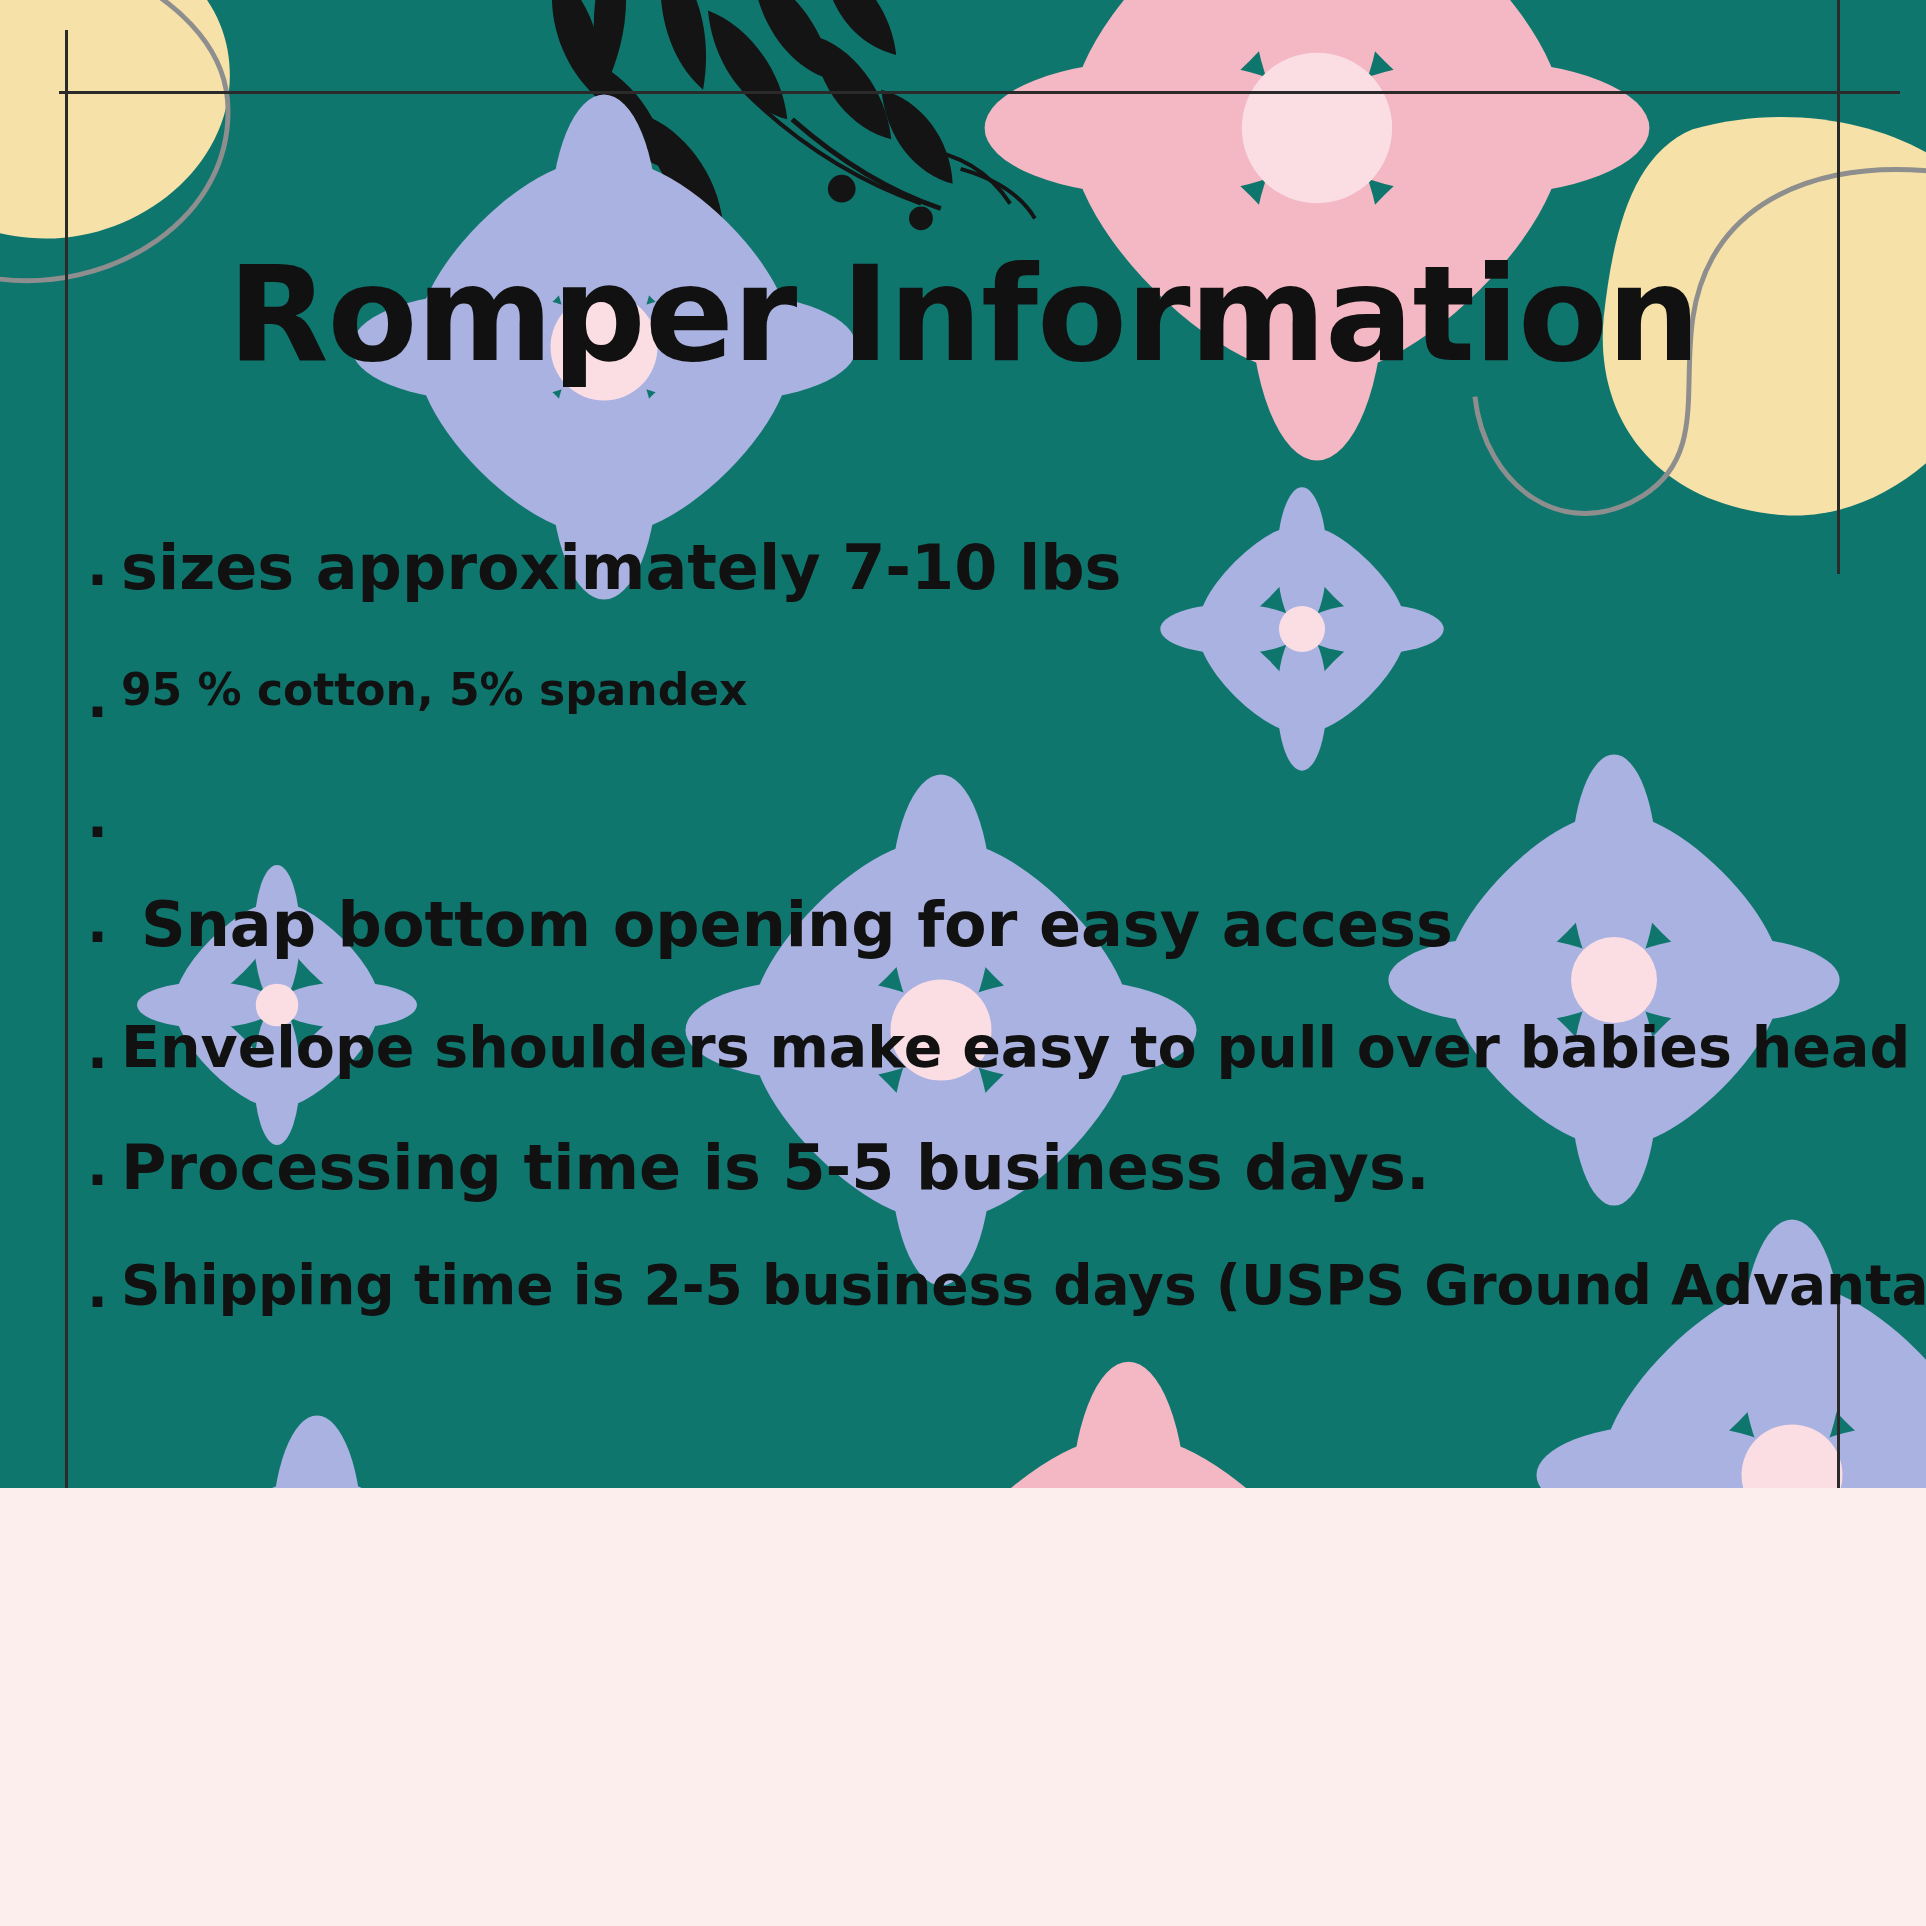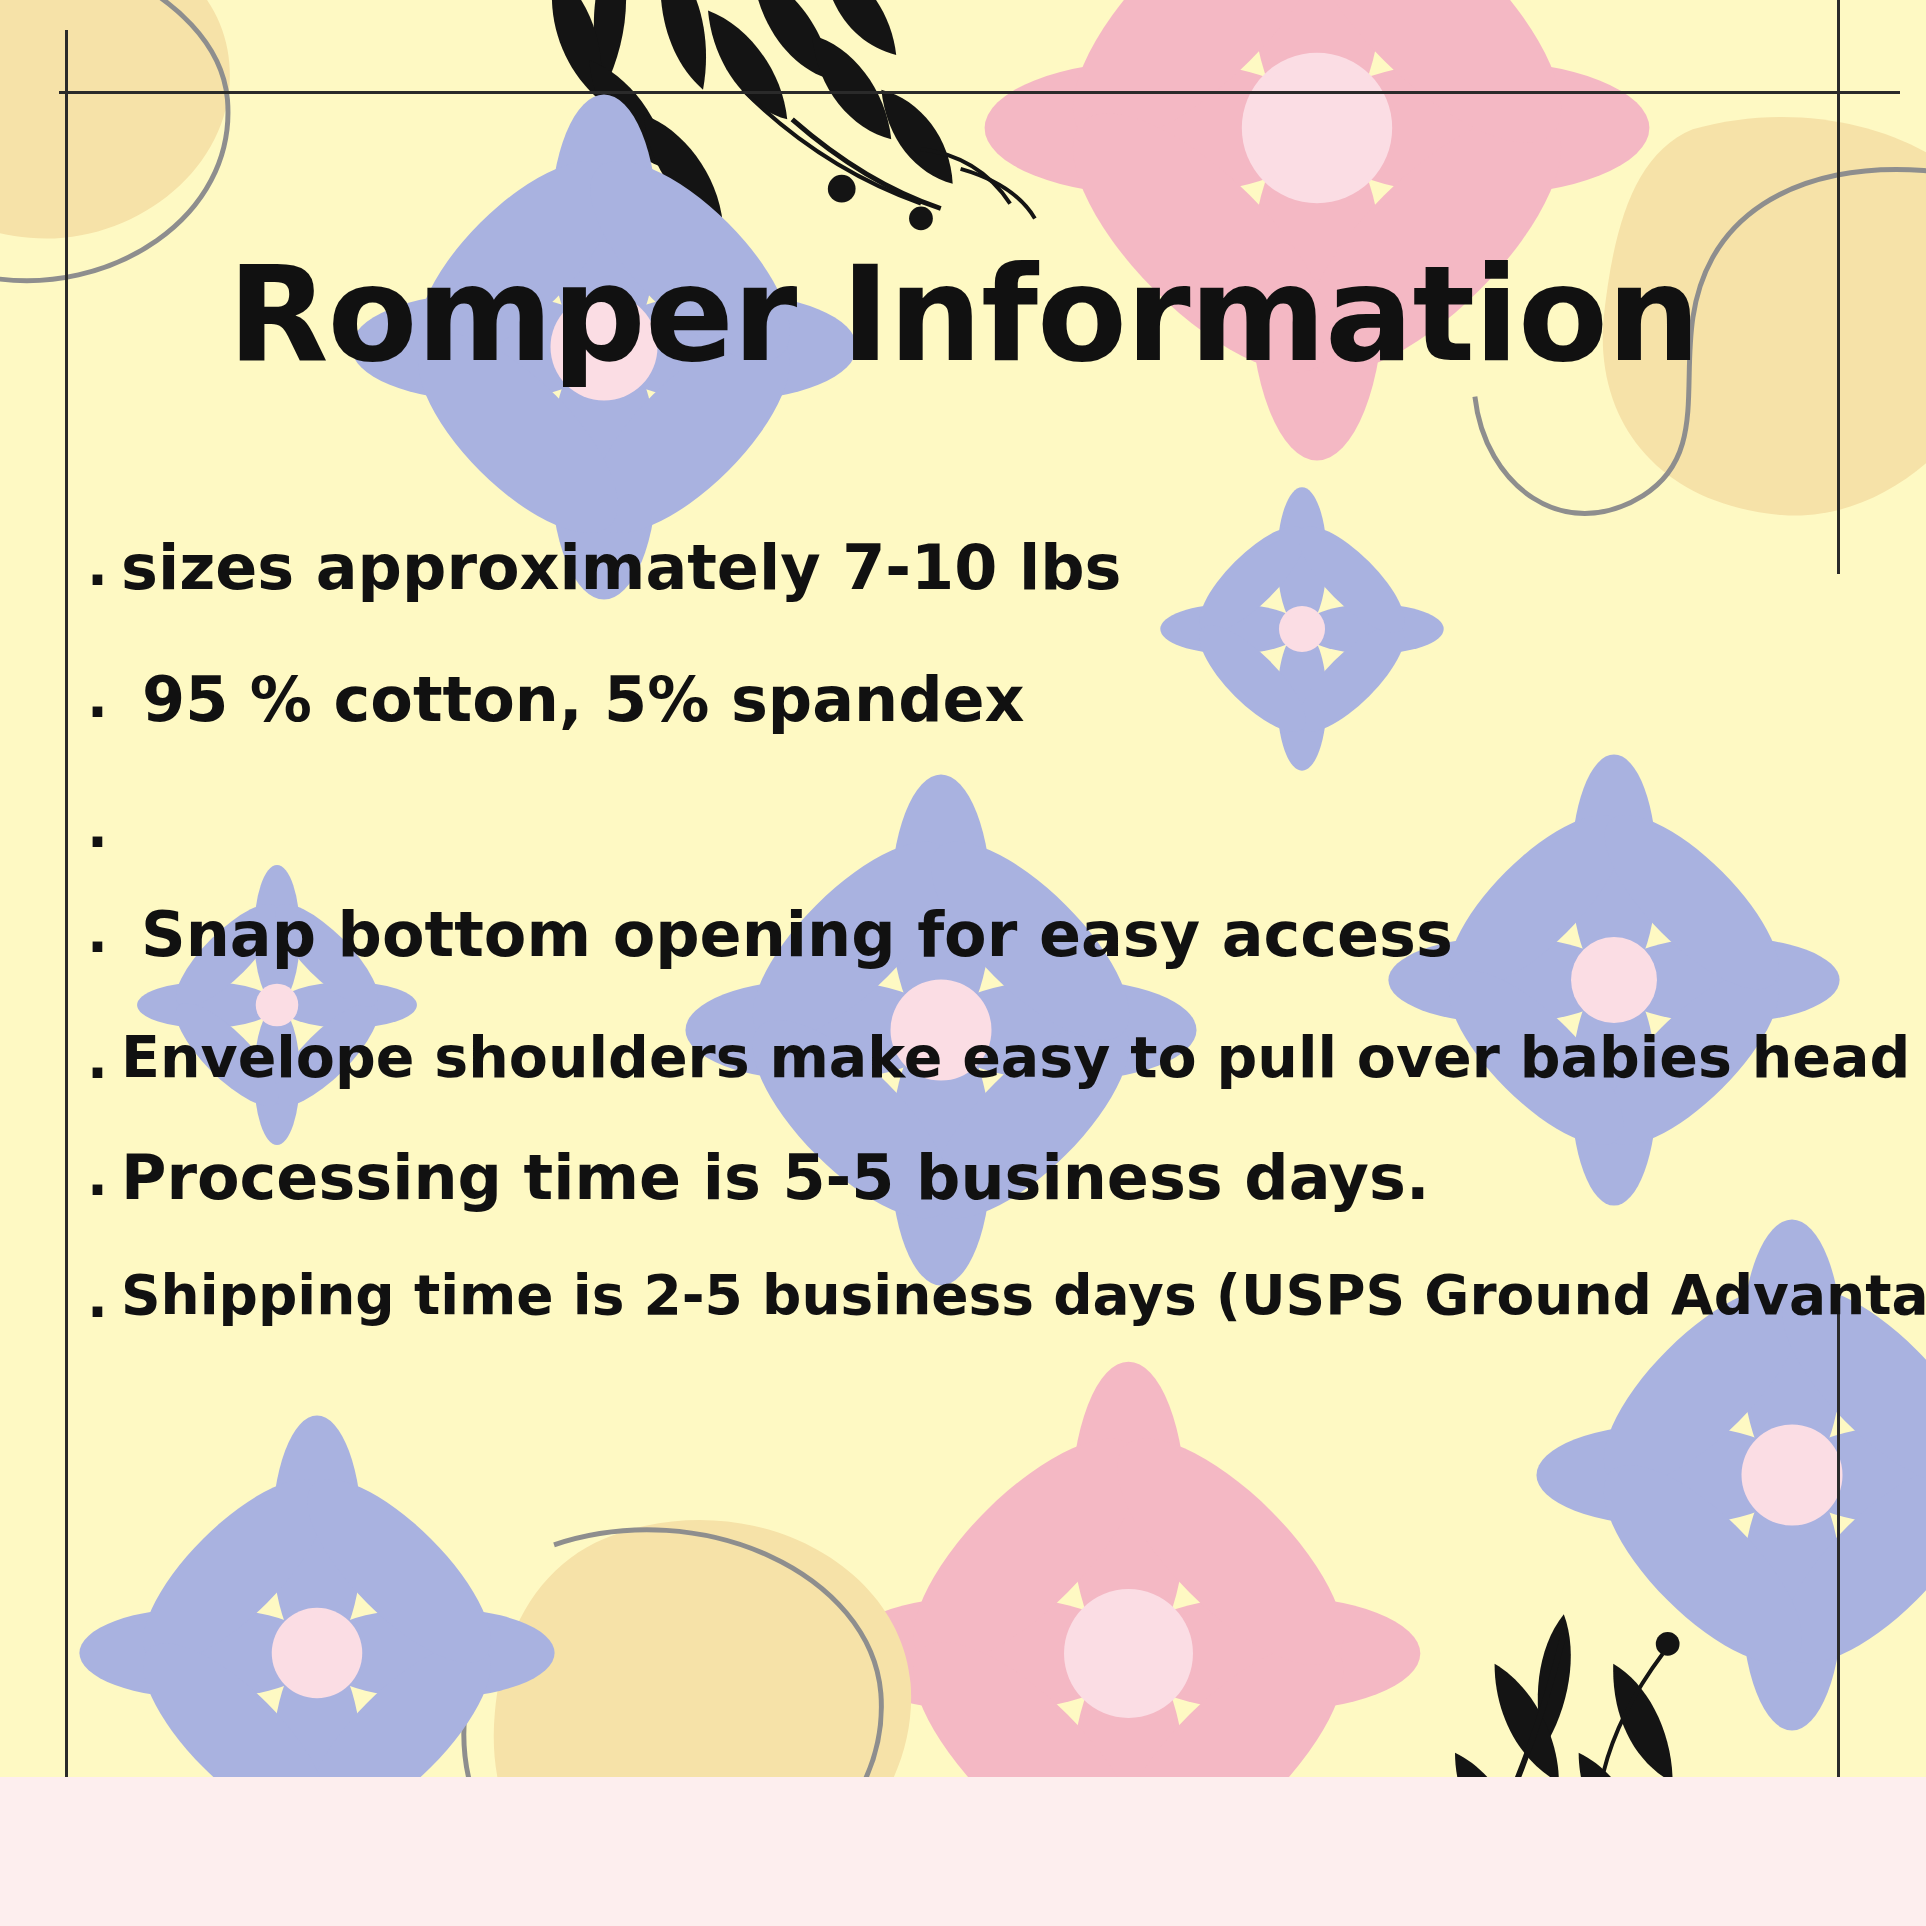--- a/index.html
+++ b/index.html
@@ -3,23 +3,23 @@
 <meta charset="utf-8">
 <style>
   html, body {
     margin: 0;
     padding: 0;
     background: #fdeeee;
   }
   #canvas {
     position: relative;
     width: 1927px;
-    height: 1777px;
+    height: 1488px;
     overflow: hidden;
-    background: #fef9c3;
+    background: #0f766e;
     font-family: "DejaVu Sans", sans-serif;
   }
 
   
   .deco { position: absolute; pointer-events: none; }
   svg.deco { overflow: visible; }
 
   
   .frame-line { position: absolute; background: #2a2a2a; }
   .frame-h { height: 3px; }
@@ -61,21 +61,21 @@
     flex: 0 0 34px;
     font-size: 55px;
     line-height: 1;
     color: #111;
     position: relative;
     top: 4px;
   }
   .bullet .txt { line-height: 1.05; }
 
   .b0 .txt { font-size: 62px; }
-  .b1 .txt { font-size: 62px; margin-left: 21px; }
+  .b1 .txt { font-size: 44px; }
   .b2 .txt { font-size: 62px; }
   .b3 .txt { font-size: 62px; margin-left: 20px; }
   .b4 .txt { font-size: 57px; text-align: right; }
   .b5 .txt { font-size: 62px; }
   .b6 .txt { font-size: 55px; }
 
   .b0 { margin-bottom: 67px; }
   .b1 { margin-bottom: 65px; }
   .b2 { margin-bottom: 50px; }
   .b3 { margin-bottom: 61px; }

